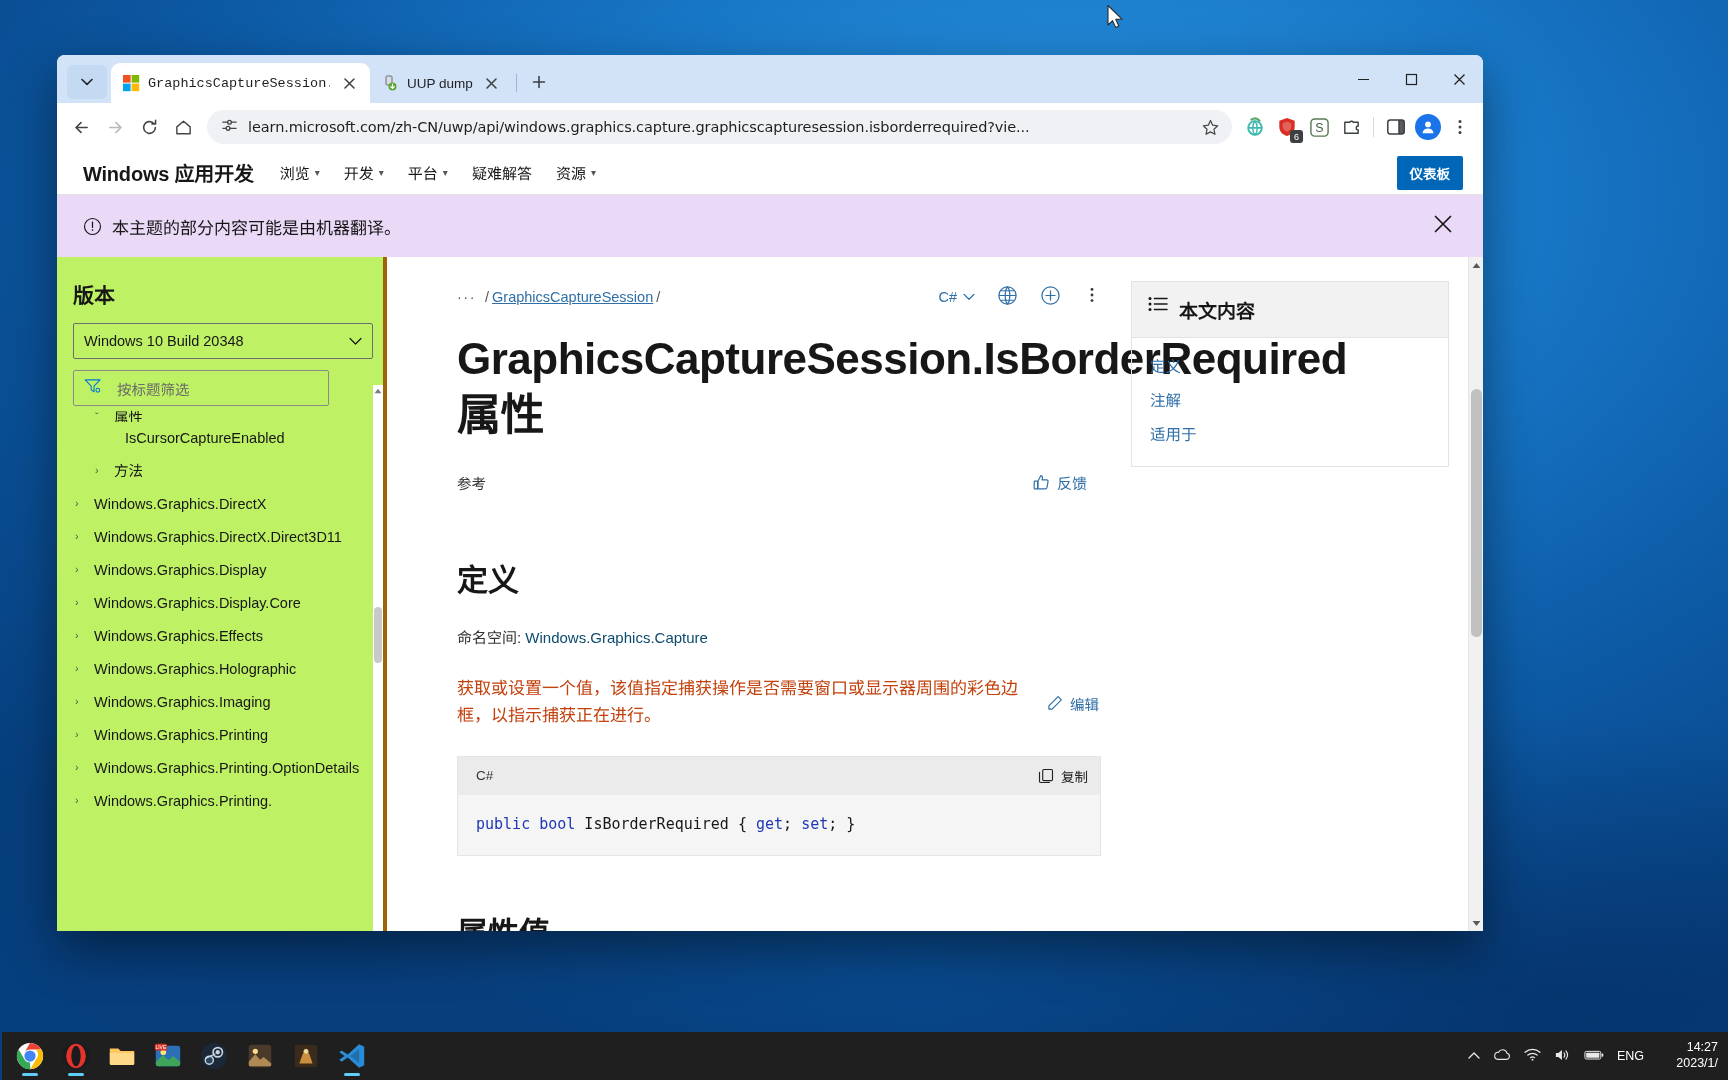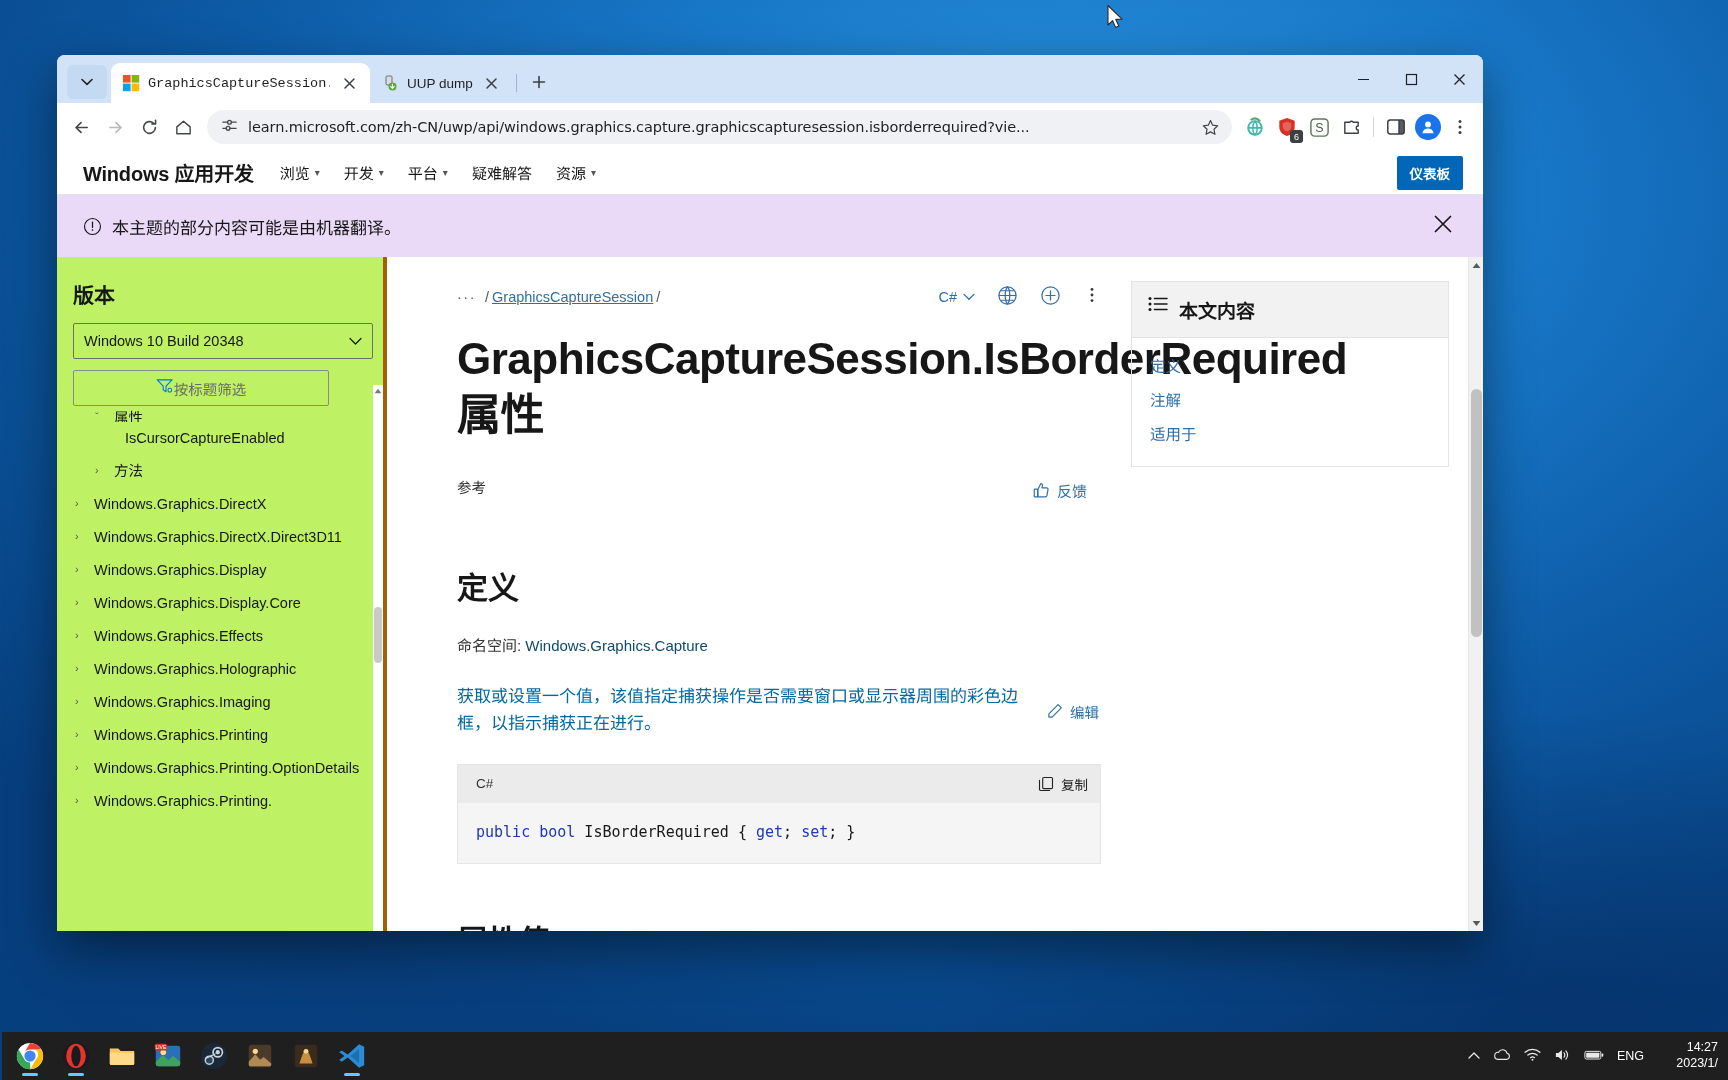--- a/index.html
+++ b/index.html
@@ -172,21 +172,21 @@
   }
   #sidebar h2 { font-size: 21px; font-weight: 700; color: #171717; margin: 0 0 14px 0; }
   #version-select {
     width: 300px; height: 36px; border: 1px solid #6e6e6e; border-radius: 2px;
     display: flex; align-items: center; padding: 0 10px; font-size: 14.5px; color: #171717;
     margin-bottom: 11px;
   }
   #version-select .chevd { margin-left: auto; color: #171717; }
   #filter-box {
     width: 256px; height: 36px; border: 1px solid #8a8a8a; border-radius: 2px;
-    display: flex; align-items: center; gap: 0; padding: 0 10px; margin-bottom: 2px; justify-content: center;
+    display: flex; align-items: center; gap: 15px; padding: 0 10px; margin-bottom: 2px;
   }
   #filter-box .ph { font-size: 14.5px; color: #6a6a6a; }
   #tree {
     margin-top: 4px; width: 302px; position: relative;
     height: 500px; overflow: hidden;
   }
   .tree-item {
     display: flex; align-items: flex-start; gap: 7px;
     font-size: 14.5px; color: #171717; line-height: 1.45;
     padding: 6px 8px 6px 2px;
@@ -226,28 +226,28 @@
   .hdr-actions { margin-left: auto; display: flex; align-items: center; gap: 22px; color: #2f6fa8; }
   .lang-pill { display: flex; align-items: center; gap: 6px; font-size: 14.5px; color: #2f6fa8; }
   #page-title {
     font-size: 44px; line-height: 1.28; font-weight: 600; color: #171717;
     margin: 18px 0 0 0; letter-spacing: -.5px; max-width: 560px;
   }
   #ref-row { display: flex; align-items: center; margin-top: 28px; }
   #ref-row .ref { font-size: 14.5px; color: #333; }
   #feedback {
     margin-left: auto; margin-right: 14px; display: flex; align-items: center; gap: 7px;
-    color: #2f6fa8; font-size: 15px; margin-top: 8px;
+    color: #2f6fa8; font-size: 15px;
   }
   h2.sec { font-size: 31px; font-weight: 700; color: #171717; margin: 62px 0 0 0; }
   .ns-line { margin-top: 26px; font-size: 15px; color: #333; }
   .ns-line a { color: #0c4a6e; text-decoration: none; }
   .desc-row { display: flex; margin-top: 28px; gap: 20px; }
   .desc {
-    font-size: 17px; line-height: 1.62; color: #0369a1; max-width: 570px;
+    font-size: 17px; line-height: 1.62; color: #c2410c; max-width: 570px;
   }
   .edit-link { display: flex; align-items: center; gap: 7px; color: #2f6fa8; font-size: 14.5px; white-space: nowrap; margin-top:2px; }
   #code-block {
     margin-top: 26px; max-width: 656px; border: 1px solid #e5e5e5; background: #f7f7f7;
   }
   #code-head {
     height: 38px; background: #ebebeb; display: flex; align-items: center;
     padding: 0 12px 0 18px; font-size: 13.5px; color: #333;
   }
   #code-head .copy { margin-left: auto; display: flex; align-items: center; gap: 7px; color: #222; font-size: 13.5px; }

